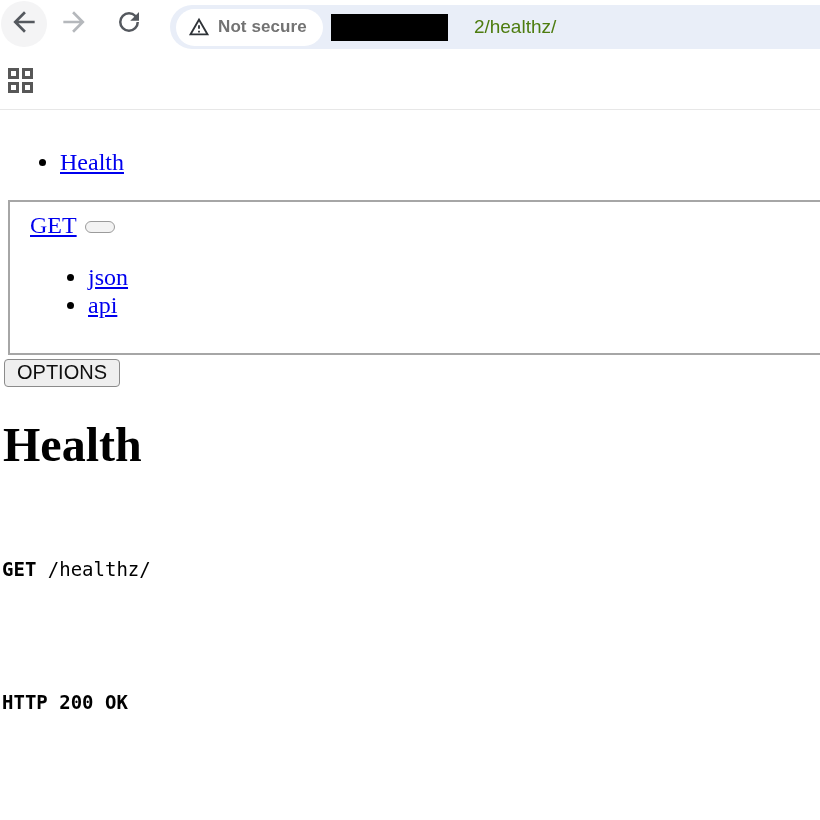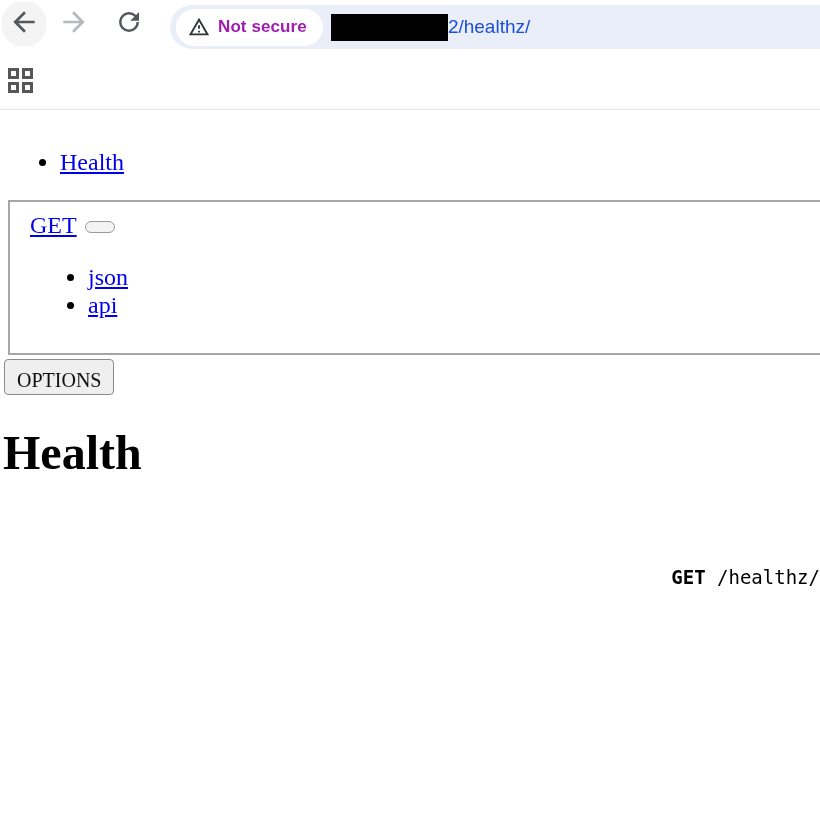--- a/index.html
+++ b/index.html
@@ -54,35 +54,36 @@
     border-radius: 19px;
     display: flex;
     align-items: center;
     padding: 0 16px 0 12px;
     gap: 8px;
   }
   .security-chip .warn { color: #2f3338; display: flex; }
   .security-label {
     font-size: 17px;
     font-weight: 600;
-    color: #a21caf;
+    color: #737373;
     letter-spacing: 0.1px;
     white-space: nowrap;
   }
   .redaction {
     width: 117px;
     height: 27px;
     background: #000000;
     margin-left: 8px;
     flex: none;
   }
   .url-text {
     font-size: 19px;
-    color: #1d4ed8;
+    color: #4d7c0f;
     white-space: nowrap;
+    margin-left: 26px;
   }
 
   
   .bookmarks-bar {
     height: 57px;
     background: #ffffff;
     border-bottom: 1px solid #e7e7e7;
     display: flex;
     align-items: center;
   }
@@ -141,46 +142,46 @@
     cursor: pointer;
   }
   .format-list {
     margin: 24px 0 24px 0;
     padding: 0 0 0 58px;
   }
 
   .options-button {
     display: inline-block;
     margin: 4px 0 0 2px;
-    font-family: Liberation Serif, serif;
+    font-family: Liberation Sans, sans-serif;
     font-size: 20px;
     color: #0f0f0f;
     background: #efefef;
     border: 1.5px solid #8b8b8b;
     border-radius: 4px;
-    padding: 9px 12px 2px 12px;
+    padding: 1px 12px 2px 12px;
     cursor: pointer;
   }
 
   h1.page-title {
     font-size: 48px;
     font-weight: bold;
     margin: 30px 0 40px 1px;
     line-height: 55px;
   }
 
   .codeblock {
     font-family: "DejaVu Sans Mono", "Liberation Mono", monospace;
     font-size: 19px;
     line-height: 23px;
     white-space: pre;
     color: #000000;
   }
   .codeblock .code-line { min-height: 23px; }
-  .request-block { margin-bottom: 18px; text-align: right; }
+  .request-block { margin-bottom: 18px; }
 </style>
 </head>
 <body>
 
 <div class="toolbar">
   <div class="nav-btn back">
     <span class="icon-dark">
       <svg width="32" height="32" viewBox="0 0 24 24" fill="currentColor">
           <path d="M20 11H7.83l5.59-5.59L12 4l-8 8 8 8 1.41-1.41L7.83 13H20v-2z"></path>
         </svg>
@@ -249,20 +250,21 @@
 
   <button class="options-button">OPTIONS</button>
 
   <h1 class="page-title">Health</h1>
 
   <div class="codeblock request-block">
     <div class="code-line"><b>GET</b><span> /healthz/</span></div>
   </div>
 
   <div class="codeblock">
+    <div class="code-line"><b>HTTP 200 OK</b></div>
     
     
     
     
     
     
   </div>
 
 </div>
 

